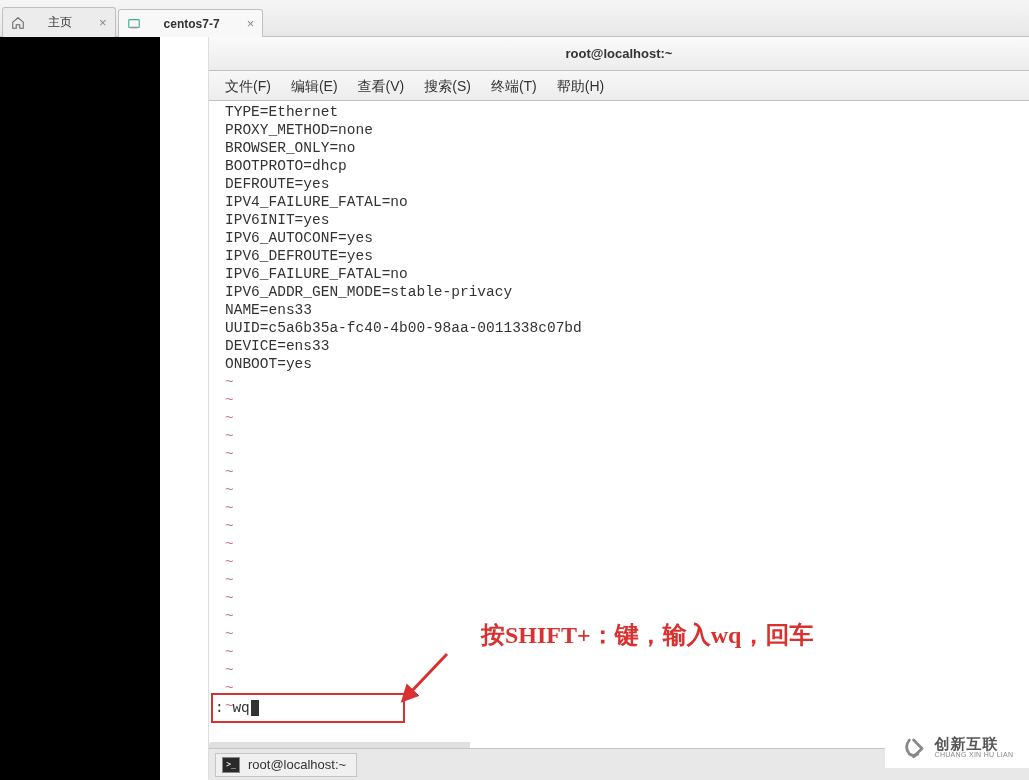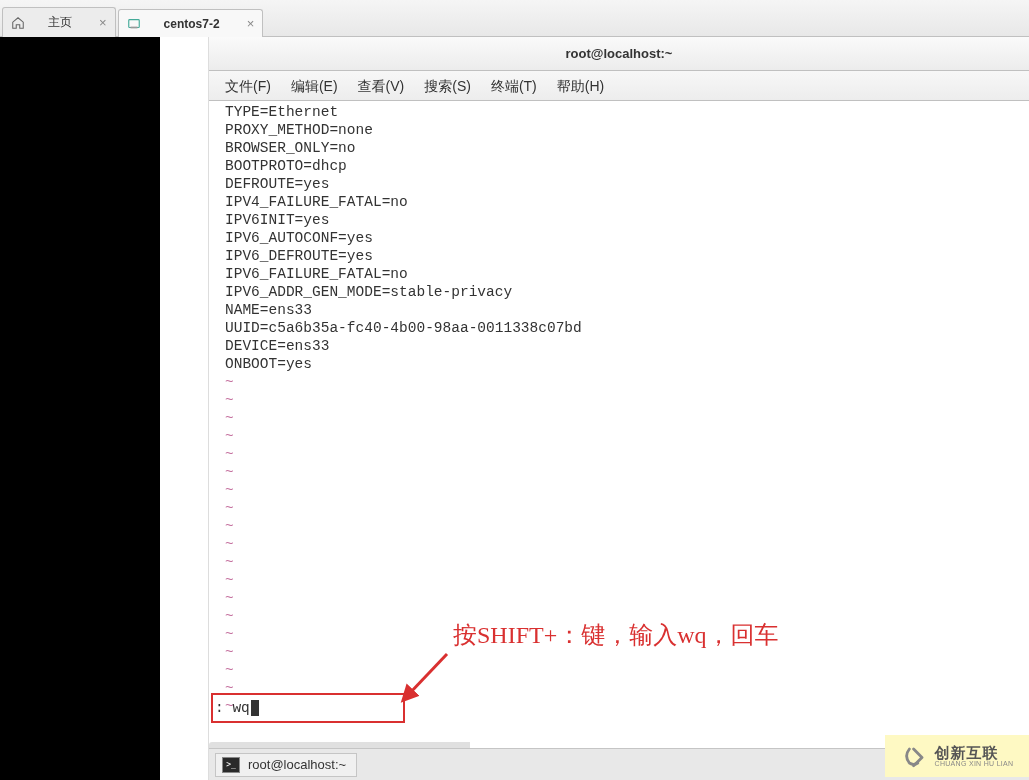--- a/index.html
+++ b/index.html
@@ -135,25 +135,25 @@
       display: inline-block;
       width: 8px;
       height: 16px;
       background: #333;
       vertical-align: text-bottom;
       margin-left: 1px;
     }
     .annotation-text {
       position: absolute;
       top: 525px;
-      left: 244px;
+      left: 272px;
       font-family: 'SimSun', serif;
       font-size: 24px;
       color: #d93030;
-      font-weight: normal;
+      font-weight: bold;
     }
     .arrow {
       position: absolute;
       top: 545px;
       left: 190px;
       width: 60px;
       height: 60px;
     }
     .shade {
       position: absolute;
@@ -192,24 +192,24 @@
       display: flex;
       align-items: center;
       justify-content: center;
       color: #fff;
       font-size: 8px;
       font-family: monospace;
     }
     .watermark {
       position: absolute;
       right: 0;
-      bottom: 3px;
+      bottom: 12px;
       width: 144px;
       height: 42px;
-      background: #fef9c3;
+      background: #ffffff;
       display: flex;
       align-items: center;
       justify-content: center;
       gap: 6px;
     }
     .watermark-logo {
       width: 28px;
       height: 28px;
     }
     .watermark-text {
@@ -242,21 +242,21 @@
     <span class="tab-label">主页</span>
     <span class="tab-close">×</span>
   </div>
   <div class="tab">
     <span class="tab-icon">
       <svg viewBox="0 0 16 16" width="14" height="14">
           <rect x="2" y="3" width="12" height="9" rx="1" fill="none" stroke="#4a9" stroke-width="1.3"></rect>
           <rect x="4" y="11" width="8" height="2" fill="#999"></rect>
         </svg>
     </span>
-    <span class="tab-label">centos7-2</span>
+    <span class="tab-label">centos7-7</span>
     <span class="tab-close">×</span>
   </div>
 </div>
 
 <div class="main-area">
   <div class="sidebar"></div>
   <div class="content-area">
     <div class="window-title">
       <span>root@localhost:~</span>
     </div>

